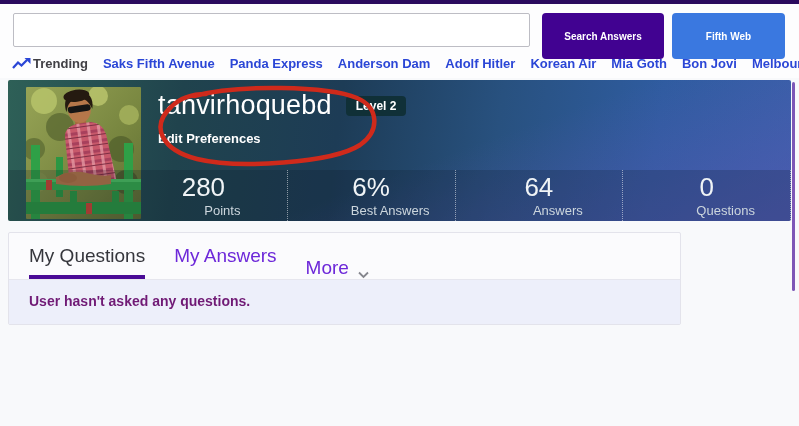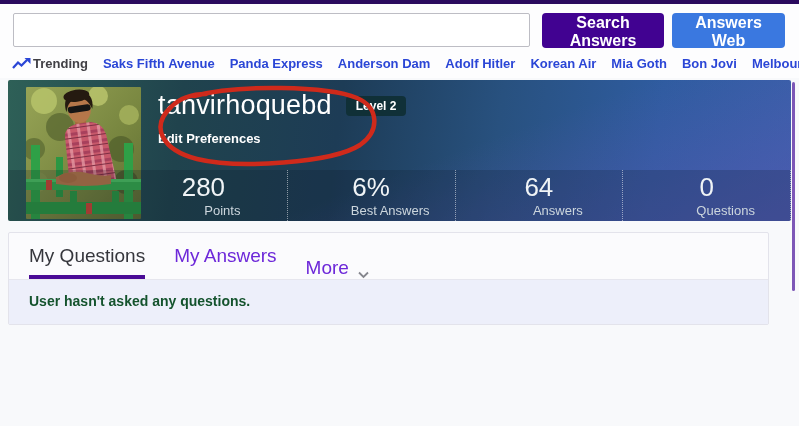--- a/index.html
+++ b/index.html
@@ -11,22 +11,22 @@
 
   
   .top-strip { position:absolute; top:0; left:0; right:0; height:4px; background:#2a0a5e; }
   .topbar { position:absolute; top:4px; left:0; right:0; height:74px; background:#fdfdfe; }
   .search-input {
     position:absolute; left:13px; top:9px; width:517px; height:34px;
     border:1px solid #bdbdc4; border-radius:2px; background:#fff;
     padding:0 10px; font-size:14px; font-family:inherit; outline:none;
   }
   .btn {
-    position:absolute; top:9px; height:35px; border:none; border-radius:4px;
-    color:#fff; font-weight:bold; font-size:16px; font-family:inherit; cursor:pointer;text-align:center;
+    position:absolute; top:9px; height:46px; border:none; border-radius:4px;
+    color:#fff; font-weight:bold; font-size:10px; font-family:inherit; cursor:pointer;text-align:center;
   }
   .btn-answers { left:542px; width:122px; background:#410291; }
   .btn-web     { left:672px; width:113px; background:#3a78e0; }
 
   .trending {
     position:absolute; left:12px; top:49px; height:20px;
     display:flex; align-items:center; gap:15px;
     font-size:13px; font-weight:bold; white-space:nowrap;
   }
   .trending-label { display:flex; align-items:center; gap:2px; color:#414045; }
@@ -56,45 +56,45 @@
     display:flex; padding-left:112px;
   }
   .stat-cell { flex:1; text-align:center; padding-top:3px; border-right:1px dotted rgba(255,255,255,.5); }
   .stat-value { font-size:26px; color:#f0f4f6; line-height:1.1; }
   .stat-label { font-size:13px; color:#ccd6dd; margin-top:1px;margin-left:38px; }
 
   .annotation { position:absolute; left:132px; top:3px; width:252px; height:104px; pointer-events:none; }
 
   
   .tabs-card {
-    position:absolute; left:8px; top:232px; width:761px;
+    position:absolute; left:8px; top:232px; width:673px;
     background:#fbfbfd; border:1px solid #e3e3eb; border-radius:2px;
   }
   .tab-row { display:flex; align-items:stretch; gap:29px; padding-left:20px; height:46px; font-size:19px; }
   .tab { position:relative; display:flex; align-items:center; color:#6d28d9; cursor:pointer; }
   .tab.active { color:#35363c; }
   .tab.active::after { content:""; position:absolute; left:0; right:0; bottom:0; height:4px; background:#4a0b96; }
   .tab-more { display:flex; align-items:flex-end; gap:9px; }
   .message-row {
     border-top:1px solid #e6e6ee; background:#edeffa;
-    padding:13px 20px 15px; font-size:14px; font-weight:bold; color:#14532d;
+    padding:13px 20px 15px; font-size:14px; font-weight:bold; color:#701a75;
   }
 
   
   .scrollbar-thumb { position:absolute; left:792px; top:82px; width:3px; height:209px; background:#7d57b7; border-radius:2px; cursor:pointer; }
 </style>
 </head>
 <body>
 
 <div class="top-strip"></div>
 
 <div class="topbar">
   <input class="search-input" type="text" value="" style="">
   <button class="btn btn-answers">Search Answers</button>
-  <button class="btn btn-web">Answers Web</button>
+  <button class="btn btn-web">Fifth Web</button>
 
   <div class="trending">
     <span class="trending-label">
       <svg width="19" height="13" viewBox="0 0 19 13">
         <polyline points="1,11 6,5.5 9.5,8.5 15,3" fill="none" stroke="#2b46d6" stroke-width="2.3"></polyline>
         <polygon points="12.5,1 18.5,1 18.5,7" fill="#2b46d6"></polygon>
       </svg>
       <span>Trending</span>
     </span>
     <a>Saks Fifth Avenue</a>

